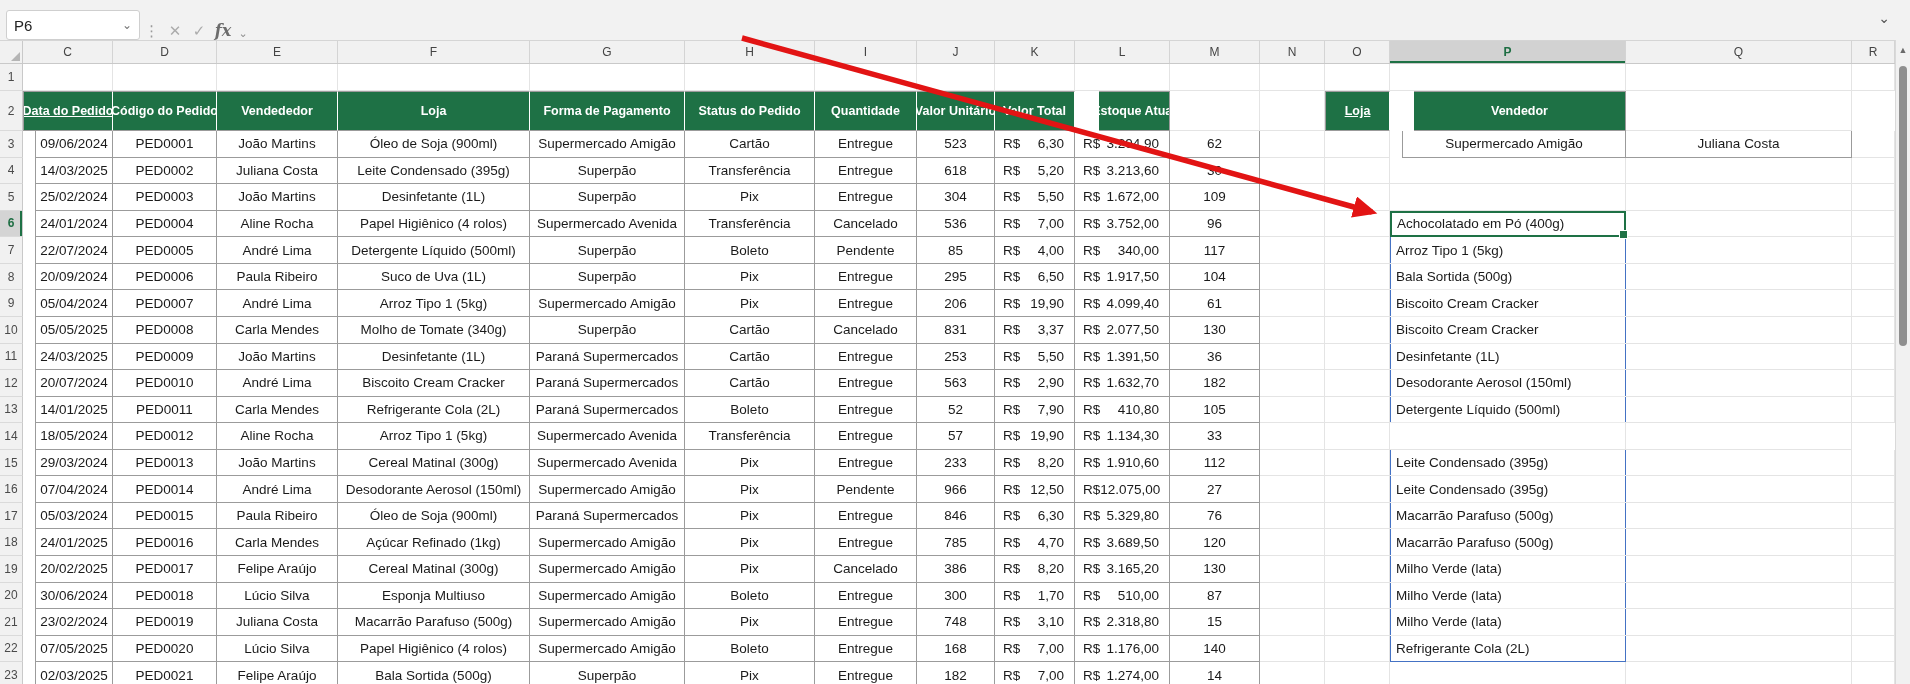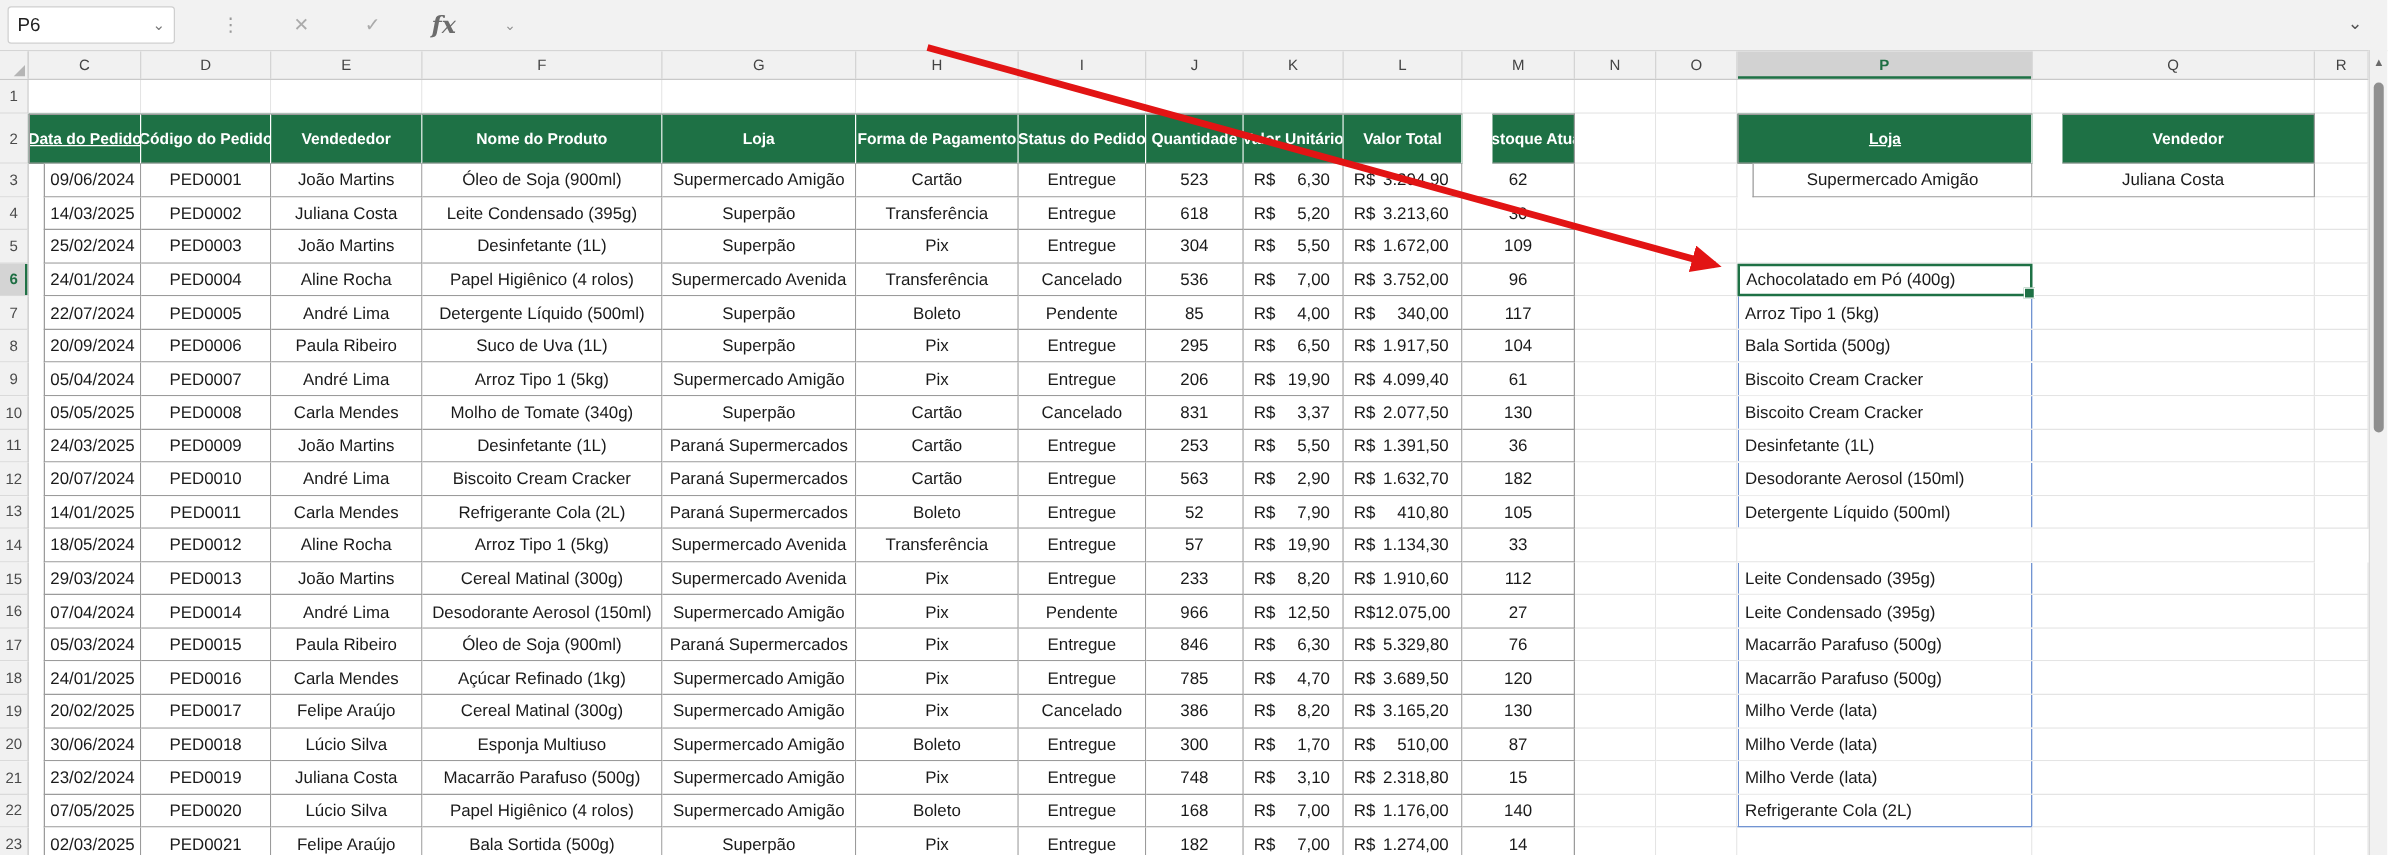--- a/index.html
+++ b/index.html
@@ -1,25 +1,25 @@
 <!DOCTYPE html>
 <html><head>
 <meta charset="utf-8">
 <style>
   html,body{margin:0;padding:0;background:#fff;}
   body{width:1910px;height:684px;overflow:hidden;font-family:"Liberation Sans",sans-serif;position:relative;}
   .sheet{position:relative;width:1910px;height:684px;}
 
   
-  .formula-bar{height:40px;background:#f2f2f2;border-bottom:1px solid #d5d5d5;display:flex;align-items:center;position:relative;gap:33px;}
+  .formula-bar{height:40px;background:#f2f2f2;border-bottom:1px solid #d5d5d5;display:flex;align-items:flex-end;position:relative;}
   .name-box{width:118px;height:28px;margin-left:6px;background:#fff;border:1px solid #cfcfcf;border-radius:3px;display:flex;align-items:center;padding:0 7px;font-size:15px;color:#222;}
   .name-box .chev{margin-left:auto;color:#777;font-size:12px;}
   .fb-dots{color:#9a9a9a;font-size:15px;margin:0 4px;}
   .fb-ic{color:#ababab;font-size:15px;width:24px;text-align:center;}
-  .fb-fx{color:#6c6c6c;font-size:19px;font-style:italic;font-family:"DejaVu Serif",serif;font-weight:bold;width:24px;text-align:center;}
+  .fb-fx{color:#6c6c6c;font-size:16px;font-style:italic;font-family:"DejaVu Serif",serif;font-weight:bold;width:24px;text-align:center;}
   .fb-chev{color:#8f8f8f;font-size:11px;width:16px;text-align:center;}
   .formula-box{position:absolute;left:250px;top:3px;width:487px;height:34px;border:4px solid #e21414;background:#fff;box-sizing:border-box;display:flex;align-items:center;padding-left:9px;font-family:"DejaVu Sans Mono",monospace;font-size:15.5px;color:#1a1a1a;white-space:nowrap;}
   .fb-expand{position:absolute;right:20px;top:10px;color:#555;font-size:14px;}
 
   
   :root{--cols:23px 90px 104px 121px 192px 155px 130px 102px 78px 80px 95px 90px 65px 65px 236px 226px 43px;}
   .col-strip{display:grid;grid-template-columns:var(--cols);height:22px;background:#f1f1f1;border-bottom:1px solid #c9c9c9;width:1895px;}
   .corner{position:relative;background:#f1f1f1;border-right:1px solid #c9c9c9;}
   .corner .tri{position:absolute;right:2px;bottom:2px;width:0;height:0;border-style:solid;border-width:0 0 9px 9px;border-color:transparent transparent #b5b5b5 transparent;}
   .clh{display:flex;align-items:center;justify-content:center;font-size:12px;color:#444;border-right:1px solid #d4d4d4;}
@@ -111,21 +111,20 @@
         <div class="c ecell"></div>
         <div class="c ecell"></div>
         <div class="c ecell"></div>
         <div class="c ecell"></div>
       </div>
       <div class="grid-row r2">
         <div class="c gut">2</div>
         <div class="c hcell hfirst">Data do Pedido</div>
         <div class="c hcell">Código do Pedido</div>
         <div class="c hcell">Vendededor</div>
-        <div class="c hcell">Nome do Produto</div>
         <div class="c hcell">Loja</div>
         <div class="c hcell">Forma de Pagamento</div>
         <div class="c hcell">Status do Pedido</div>
         <div class="c hcell">Quantidade</div>
         <div class="c hcell">Valor Unitário</div>
         <div class="c hcell">Valor Total</div>
         <div class="c hcell hlast">Estoque Atual</div>
         <div class="c ecell"></div>
         <div class="c ecell"></div>
         <div class="c hcell hfirst">Loja</div>

